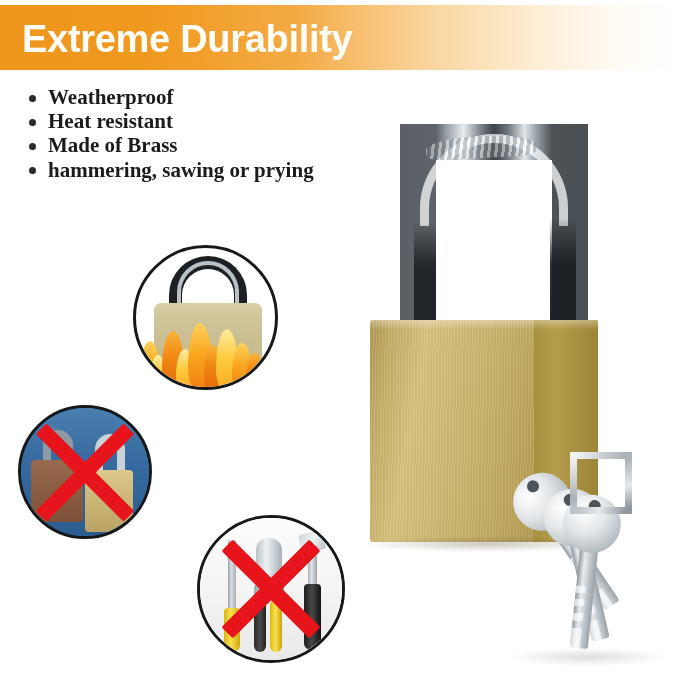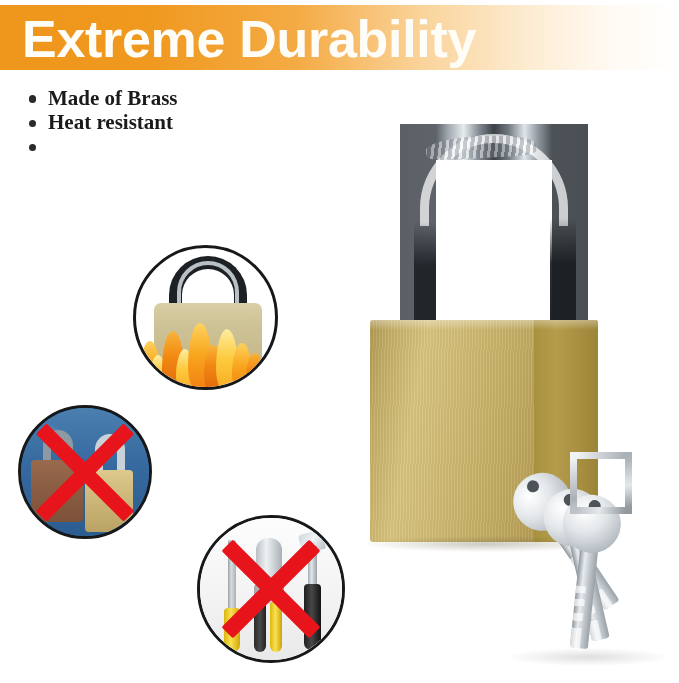--- a/index.html
+++ b/index.html
@@ -33,21 +33,21 @@
         #fdecd2 78%,
         #fffaf3 90%,
         #ffffff 100%);
   }
   .banner-title {
     position: absolute;
     left: 22px;
     top: 12px;
     font-family: "Liberation Sans", sans-serif;
     font-weight: bold;
-    font-size: 52px;
+    font-size: 38px;
     line-height: 44px;
     letter-spacing: -0.3px;
     color: #fffdf7;
     white-space: nowrap;
   }
 
   
   .features {
     position: absolute;
     left: 26px;
@@ -528,32 +528,34 @@
 
 <div class="page">
 
   <div class="banner">
     <div class="banner-title">Extreme Durability</div>
   </div>
 
   <div class="features">
     <div class="feature-row">
       <span class="dot"></span>
+      <span>Weatherproof</span>
+    </div>
+    <div class="feature-row">
+      <span class="dot"></span>
+      <span>Heat resistant</span>
     </div>
     <div class="feature-row">
       <span class="dot"></span>
       <span>Made of Brass</span>
     </div>
     <div class="feature-row">
       <span class="dot"></span>
-      <span>Heat resistant</span>
-    </div>
-    <div class="feature-row">
-      <span class="dot"></span>
-    </div>
+    </div>
+    <div class="feature-sub">hammering, sawing or prying</div>
   </div>
 
   <div class="inset inset-fire">
     <div class="inset-inner">
       <div class="fire-shackle"></div>
       <div class="fire-shackle-hl"></div>
       <div class="fire-lock-body"></div>
       <div class="flames">
         <div class="flame o" style="left:4px;  width:20px; height:52px;"></div>
         <div class="flame y" style="left:14px; width:16px; height:38px;"></div>

